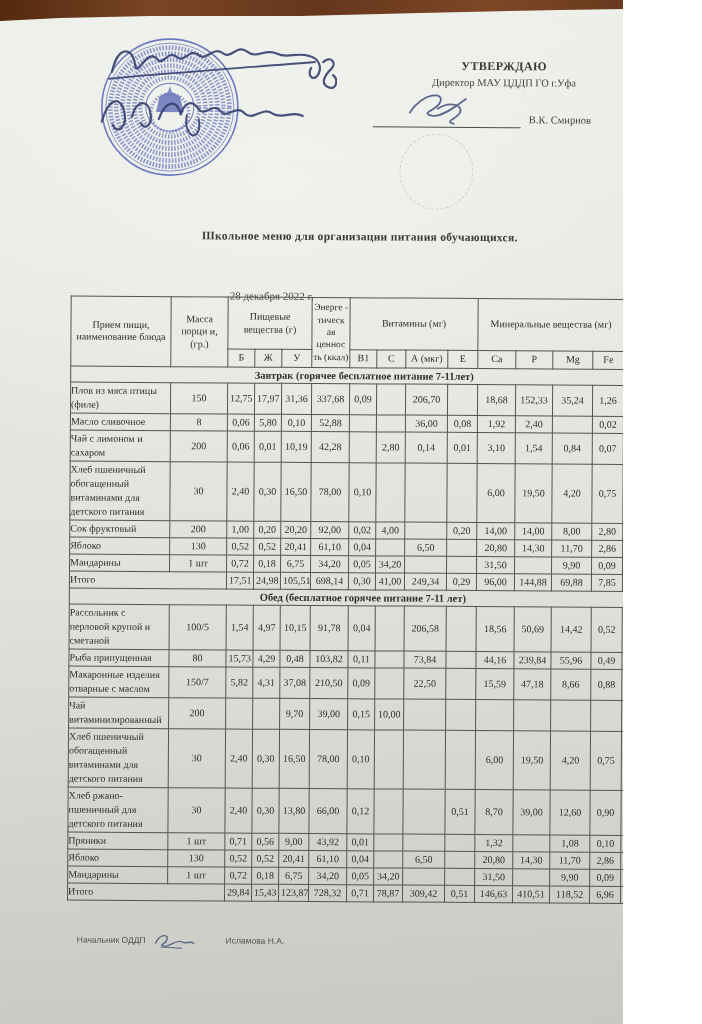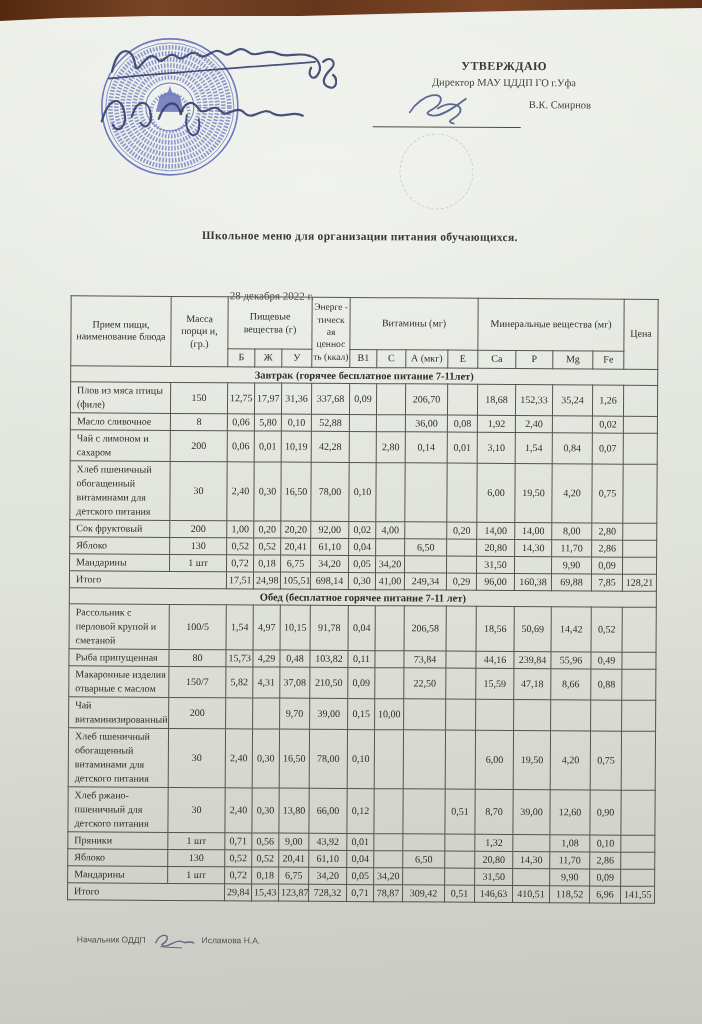--- a/index.html
+++ b/index.html
@@ -1,38 +1,38 @@
 <!DOCTYPE html>
 <html><head>
 <meta charset="utf-8">
 <style>
   * { margin:0; padding:0; box-sizing:border-box; }
   html,body { width:702px; height:1024px; }
   body { font-family:"Liberation Serif", serif; color:#33332d; overflow:hidden; }
 
   .photo {
-    position:relative; width:702px; height:1024px; overflow:hidden;
+    position:relative; width:623px; height:1024px; overflow:hidden;
     background:
       radial-gradient(ellipse 900px 500px at 45% 18%, rgba(255,255,255,.35), rgba(255,255,255,0) 60%),
       linear-gradient(177deg, #edefe9 0%, #e6e9e2 30%, #e0e3dc 55%, #d3d5ce 78%, #c7c9c2 100%);
   }
   .wood {
     position:absolute; top:0; left:0; width:702px; height:34px;
     background:linear-gradient(90deg,#54290f,#7a4526 22%,#66361c 45%,#7d4727 70%,#5e3118 100%);
     clip-path:polygon(0 0, 702px 0, 702px 8px, 560px 10px, 420px 13px, 300px 16px, 150px 16px, 60px 18px, 0 21px);
   }
   .sheet { position:absolute; inset:0; transform:rotate(.35deg); transform-origin:50% 40%; }
 
   
   .approve { position:absolute; left:402px; top:58px; width:200px; text-align:center; }
   .approve .l1 { font-size:12px; font-weight:600; letter-spacing:.4px; color:#3b3b35; }
   .approve .l2 { font-size:10.5px; margin-top:3px; color:#3f3f39; }
   .sig-line { position:absolute; left:371px; top:101px; width:148px; height:26px;
               border-bottom:1.3px solid #4c4c46; }
-  .signer { position:absolute; left:527px; top:98px; font-size:10.5px; color:#3f3f39; }
+  .signer { position:absolute; left:527px; top:113px; font-size:10.5px; color:#3f3f39; }
   .approve-squiggle { position:absolute; left:380px; top:86px; }
 
   
   .stamp { position:absolute; left:97px; top:37px; opacity:.72; }
   .handwriting { position:absolute; left:85px; top:28px; opacity:.9; }
 
   .ghost-stamp { position:absolute; left:398px; top:133px; width:74px; height:76px;
                  border:1px dashed rgba(125,133,148,.33); border-radius:50%; }
 
   
@@ -42,31 +42,31 @@
 
   
   table.menu { position:absolute; left:70px; top:297px; width:587px;
                border-collapse:collapse; table-layout:fixed;
                font-size:10px; color:#2e2e28; }
   .menu th, .menu td { border:1px solid #55554d; vertical-align:middle; }
   .menu th { font-weight:400; text-align:center; padding:2px 1px; line-height:1.25; font-size:10px;margin-top:31px; }
   .menu th.h-energy { font-size:9.5px; word-break:break-word; line-height:1.3; padding:2px 0; }
   .menu tr.hrow1 th { height:52px; }
   .menu td { padding:1px 2px; line-height:14px; text-align:center; }
-  .menu td.c-name { text-align:left; padding-left:6px; }
+  .menu td.c-name { text-align:left; padding-left:0; }
   .menu td.c-sect { font-weight:700; font-size:10.5px; height:15px; line-height:13px; padding:0; }
   .menu tbody tr { height:16px; }
   col.c0{width:100px} col.c1{width:57px} col.c2{width:27px} col.c3{width:27px} col.c4{width:30px}
   col.c5{width:38px} col.c6{width:27px} col.c7{width:29px} col.c8{width:42px} col.c9{width:30px}
   col.c10{width:38px} col.c11{width:37px} col.c12{width:40px} col.c13{width:31px} col.c14{width:34px}
 
   
   .footer { position:absolute; left:80px; top:932px; font-family:"Liberation Sans", sans-serif;
             font-size:8.5px; color:#51514b; display:flex; align-items:center; gap:6px; }
-  .footer .nm { margin-left:0; }
+  .footer .nm { margin-left:24px; }
 </style>
 </head>
 <body>
 
 <div class="photo">
   <div class="wood"></div>
 
   <div class="sheet">
 
     <svg class="stamp" width="142" height="142" viewBox="0 0 142 142">
@@ -285,21 +285,21 @@
             <td class="c-name" colspan="2">Итого</td>
             <td>17,51</td>
             <td>24,98</td>
             <td>105,51</td>
             <td>698,14</td>
             <td>0,30</td>
             <td>41,00</td>
             <td>249,34</td>
             <td>0,29</td>
             <td>96,00</td>
-            <td>160,38</td>
+            <td>144,88</td>
             <td>69,88</td>
             <td>7,85</td>
             <td>128,21</td>
           </tr>
           <tr>
             <td class="c-sect" colspan="15">Обед (бесплатное горячее питание 7-11 лет)</td>
           </tr>
           <tr>
             <td class="c-name">Рассольник с перловой крупой и сметаной</td>
             <td>100/5</td>

